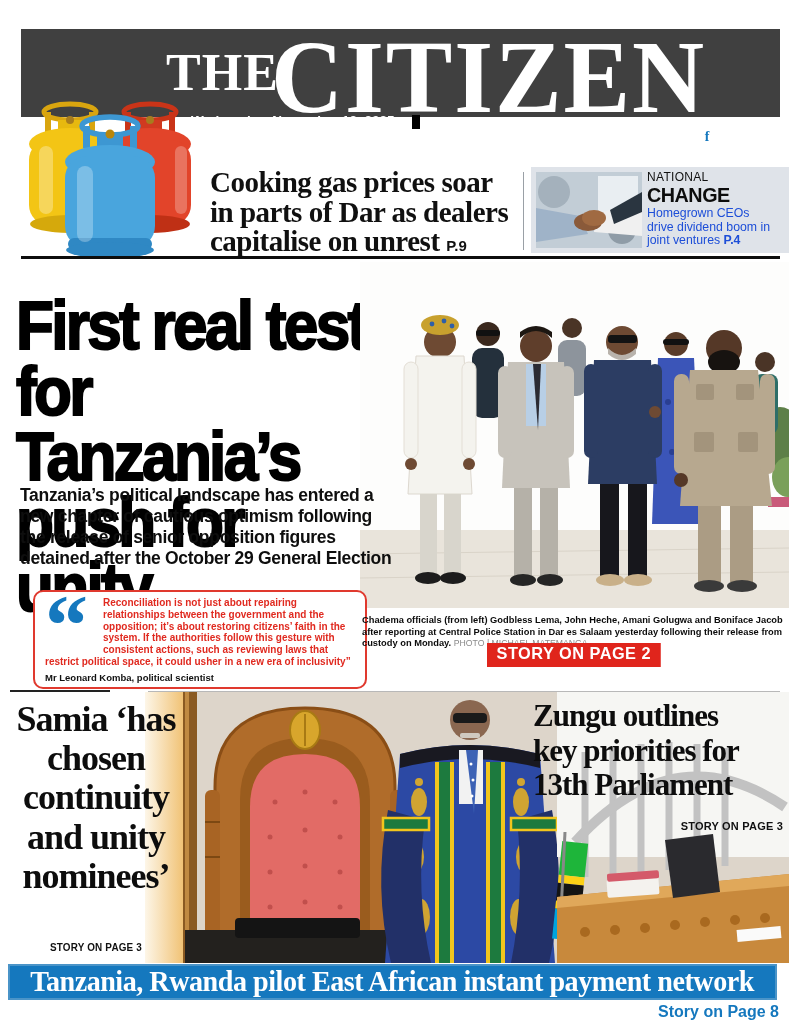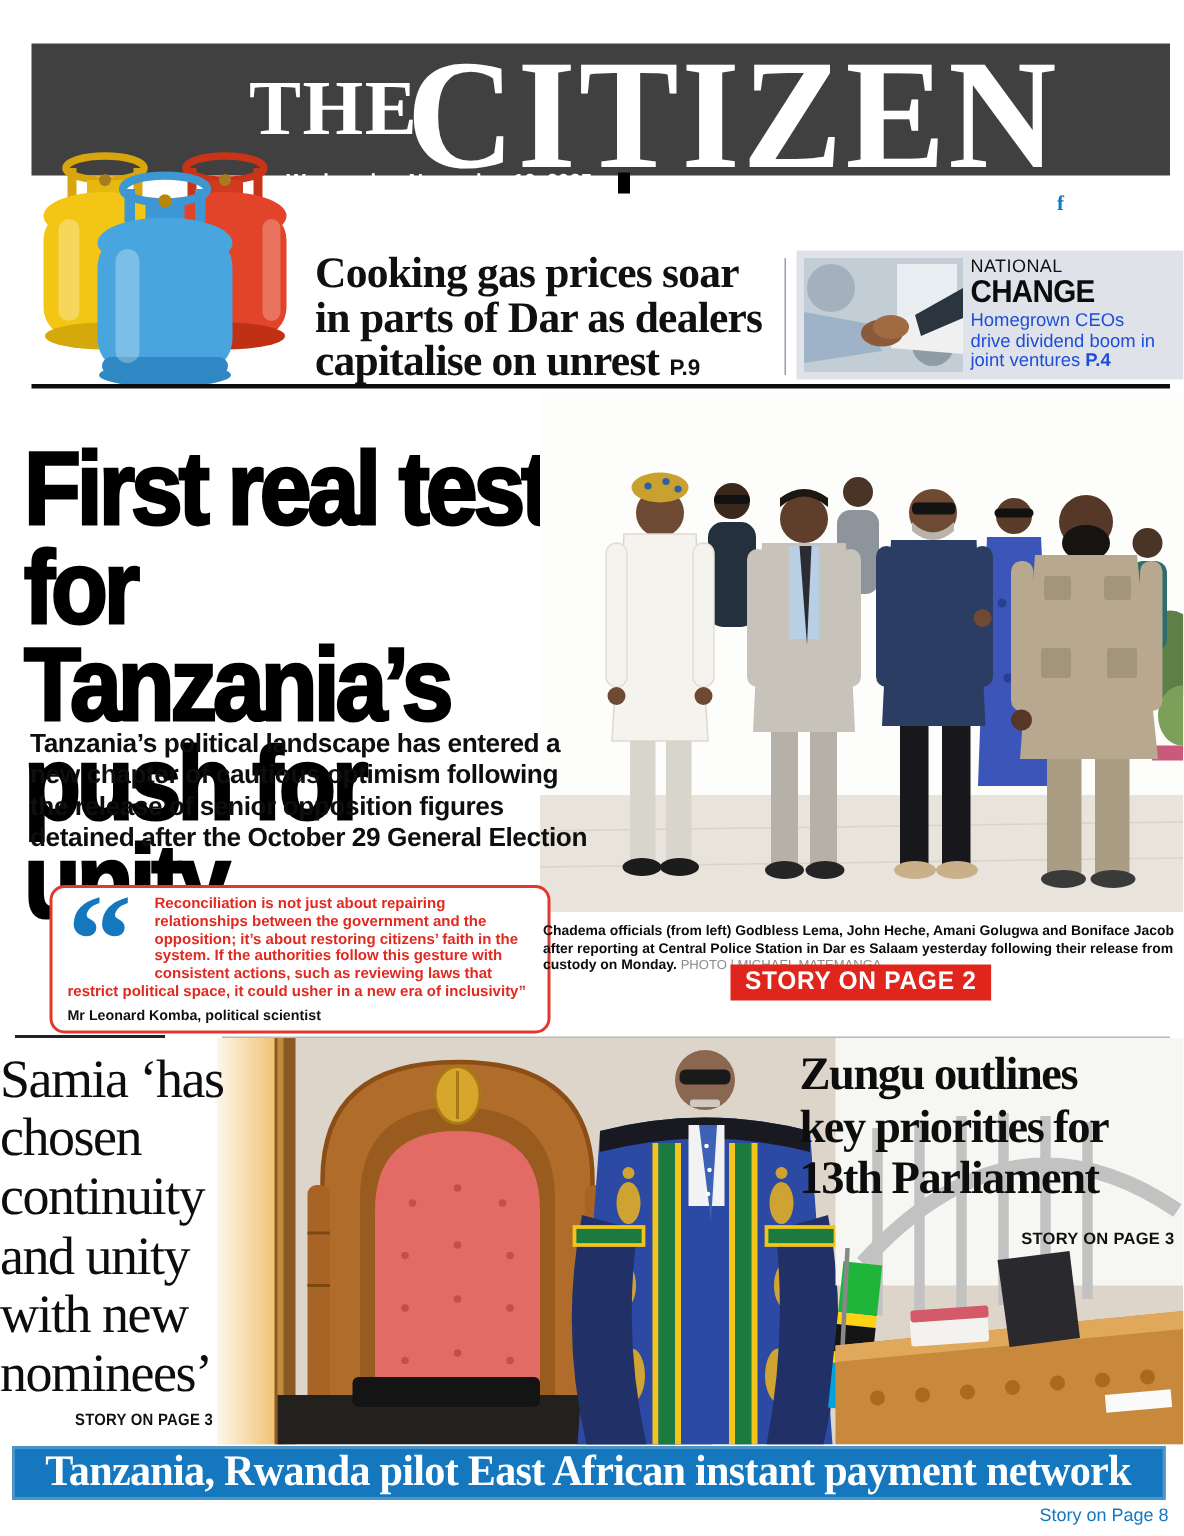--- a/index.html
+++ b/index.html
@@ -47,37 +47,37 @@
   .lead-photo{position:absolute;left:360px;top:262px;width:429px;height:346px;}
   .lead-cap{position:absolute;left:362px;top:615px;width:424px;font-size:9.3px;font-weight:700;
             color:#0c0c0c;line-height:1.25;}
   .lead-credit{color:#8a8a8a;font-weight:400;font-size:8.7px;}
   .badge{position:absolute;left:487px;top:643px;background:#e0251c;color:#fff;font-weight:800;
          font-size:17px;padding:1px 10px 3px;letter-spacing:.5px;transform:scaleX(.96);transform-origin:0 0;}
   .sec-div-a{position:absolute;left:10px;top:690px;width:100px;height:2px;background:#222;}
   .sec-div-b{position:absolute;left:148px;top:691px;width:632px;height:1px;background:#b8b8b8;}
   
   .bottom-photo{position:absolute;left:145px;top:692px;width:644px;height:271px;}
-  .samia{position:absolute;left:0px;top:700px;width:192px;color:#0d0d0d;
-         font-family:"Liberation Serif",serif;font-weight:400;}
+  .samia{position:absolute;left:0px;top:700px;width:192px;text-align:center;color:#0d0d0d;
+         font-family:"Liberation Serif",serif;font-weight:700;}
   .samia div{font-size:36px;line-height:1.09;letter-spacing:-1px;}
   .samia-ref{position:absolute;left:0px;top:941px;width:192px;text-align:center;font-size:11px;
              font-weight:800;color:#111;letter-spacing:.2px;transform:scaleX(.9);}
   .zungu{position:absolute;left:533px;top:699px;width:250px;text-align:left;color:#0d0d0d;
          font-family:"Liberation Serif",serif;font-weight:700;}
   .zungu div{font-size:31px;line-height:1.12;letter-spacing:-1px;}
   .zungu-ref{position:absolute;left:533px;top:820px;width:250px;text-align:right;font-size:11px;
              font-weight:800;color:#111;letter-spacing:.2px;}
   
   .banner{position:absolute;left:8px;top:964px;width:769px;height:36px;background:#1578be;
           border:2px solid #4a94c8;box-sizing:border-box;display:flex;align-items:flex-end;
           justify-content:center;}
   .banner span{color:#fff;font-family:"Liberation Serif",serif;font-weight:700;font-size:29px;
                letter-spacing:-.5px;transform:scaleX(.97);white-space:nowrap;}
-  .page8{position:absolute;right:10px;top:1003px;color:#1578be;font-weight:400;font-size:12px;}
+  .page8{position:absolute;right:10px;top:1003px;color:#1578be;font-weight:700;font-size:16px;}
 </style>
 </head>
 <body>
 
 <div class="page">
 
   <div class="mast-blue">
     <span class="mast-the">THE</span>
     <span class="mast-citizen">CITIZEN</span>
     <div class="mast-date">Wednesday, November 12, 2025</div>
@@ -394,21 +394,20 @@
     <rect x="462" y="186" width="52" height="18" rx="2" fill="#f4f2ee" transform="rotate(-4 488 195)"></rect>
     <rect x="462" y="180" width="52" height="8" rx="2" fill="#d45a6a" transform="rotate(-4 488 184)"></rect>
     <rect x="592" y="236" width="44" height="12" fill="#fafafa" transform="rotate(-5 614 242)"></rect>
   </svg>
 
   <div class="samia">
     <div>Samia ‘has</div>
     <div>chosen</div>
     <div>continuity</div>
     <div>and unity</div>
-    <div>with new</div>
     <div>nominees’</div>
   </div>
   <div class="samia-ref">STORY ON PAGE 3</div>
 
   <div class="zungu">
     <div>Zungu outlines</div>
     <div>key priorities for</div>
     <div>13th Parliament</div>
   </div>
   <div class="zungu-ref">STORY ON PAGE 3</div>

